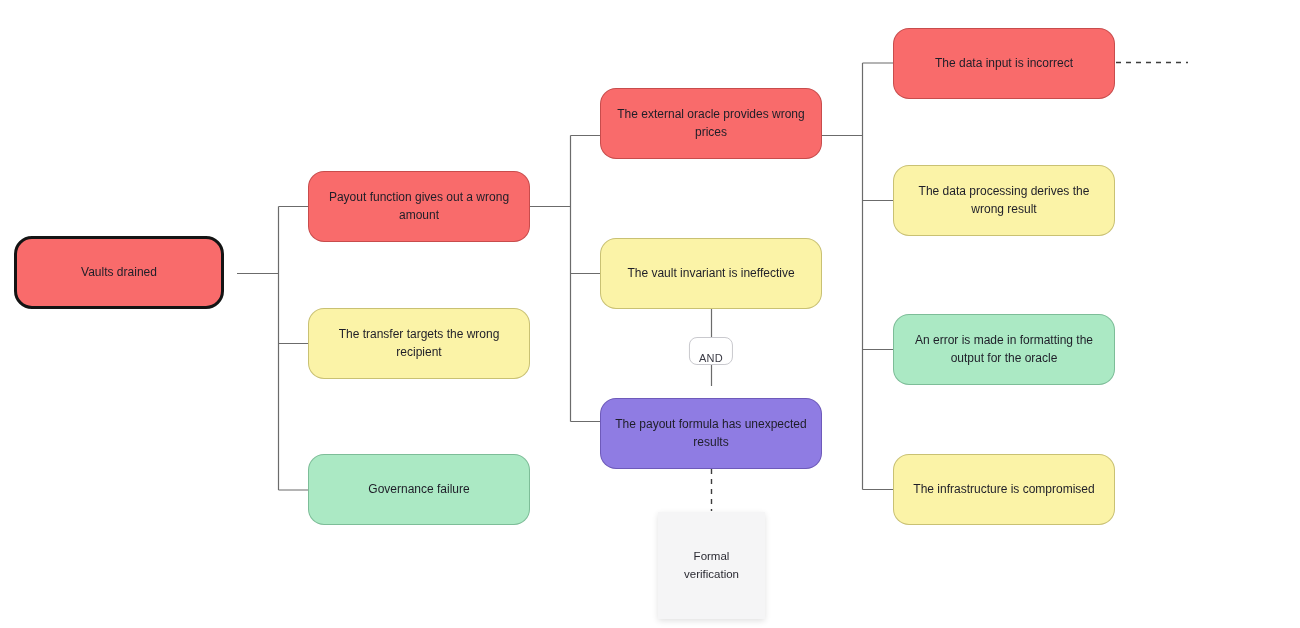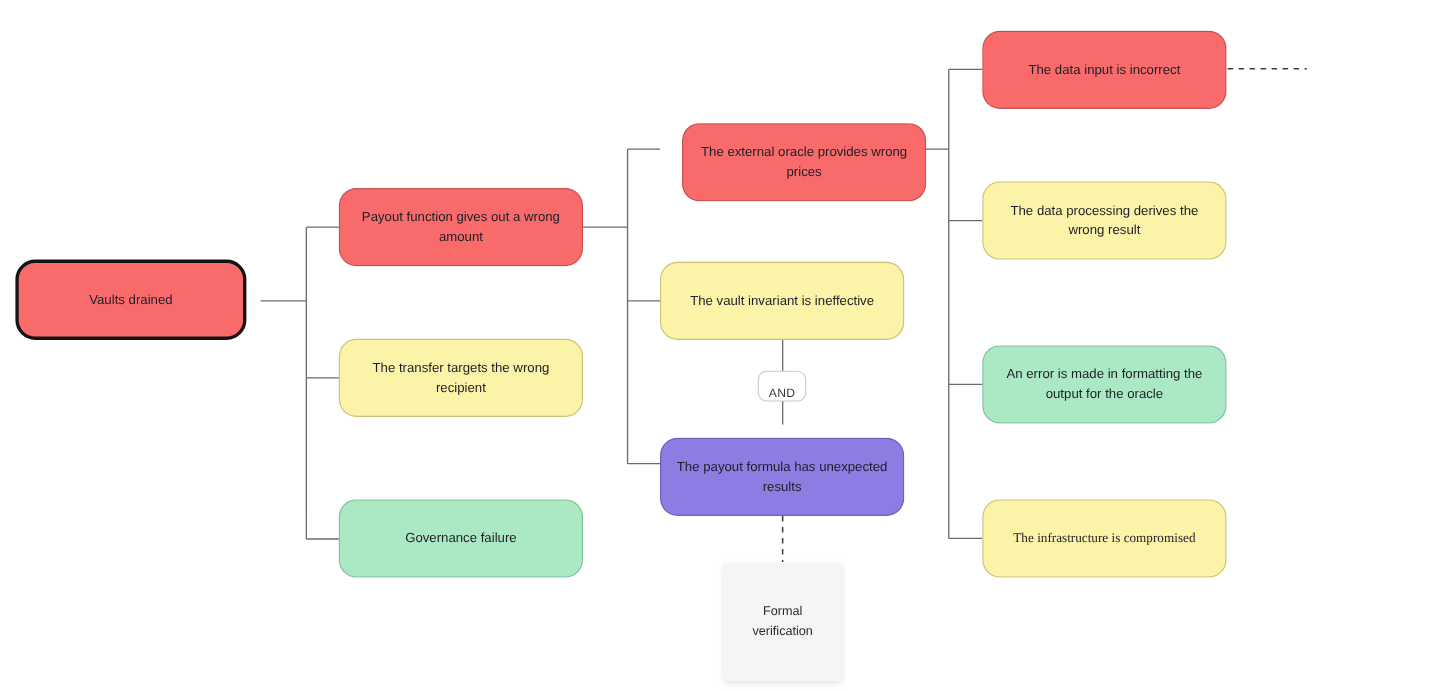--- a/index.html
+++ b/index.html
@@ -83,27 +83,27 @@
     line-height: 1.55;
     color: #2b2b33;
     z-index: 2;
   }
 
   
   #n-vaults      { left: 14px;  top: 236px; }
   #n-payout-fn   { left: 308px; top: 171px; }
   #n-transfer    { left: 308px; top: 308px; }
   #n-governance  { left: 308px; top: 454px; }
-  #n-oracle      { left: 600px; top: 112px; margin-left: 20px; }
+  #n-oracle      { left: 600px; top: 88px; }
   #n-invariant   { left: 600px; top: 238px; }
   #n-formula     { left: 600px; top: 398px; }
   #n-datainput   { left: 893px; top: 28px;  }
   #n-dataproc    { left: 893px; top: 165px; }
   #n-format      { left: 893px; top: 314px; }
-  #n-infra       { left: 893px; top: 454px; font-family: Liberation Serif, serif; }
+  #n-infra       { left: 893px; top: 454px; }
   #note-checksums { left: 1189px; top: 3px;   width: 106px; height: 109px; }
   #note-formal    { left: 658px;  top: 512px; width: 107px; height: 107px; }
 </style>
 </head>
 <body>
 
 <div class="canvas">
 
   <svg class="wires" viewBox="0 0 1300 628" xmlns="http://www.w3.org/2000/svg">
 

